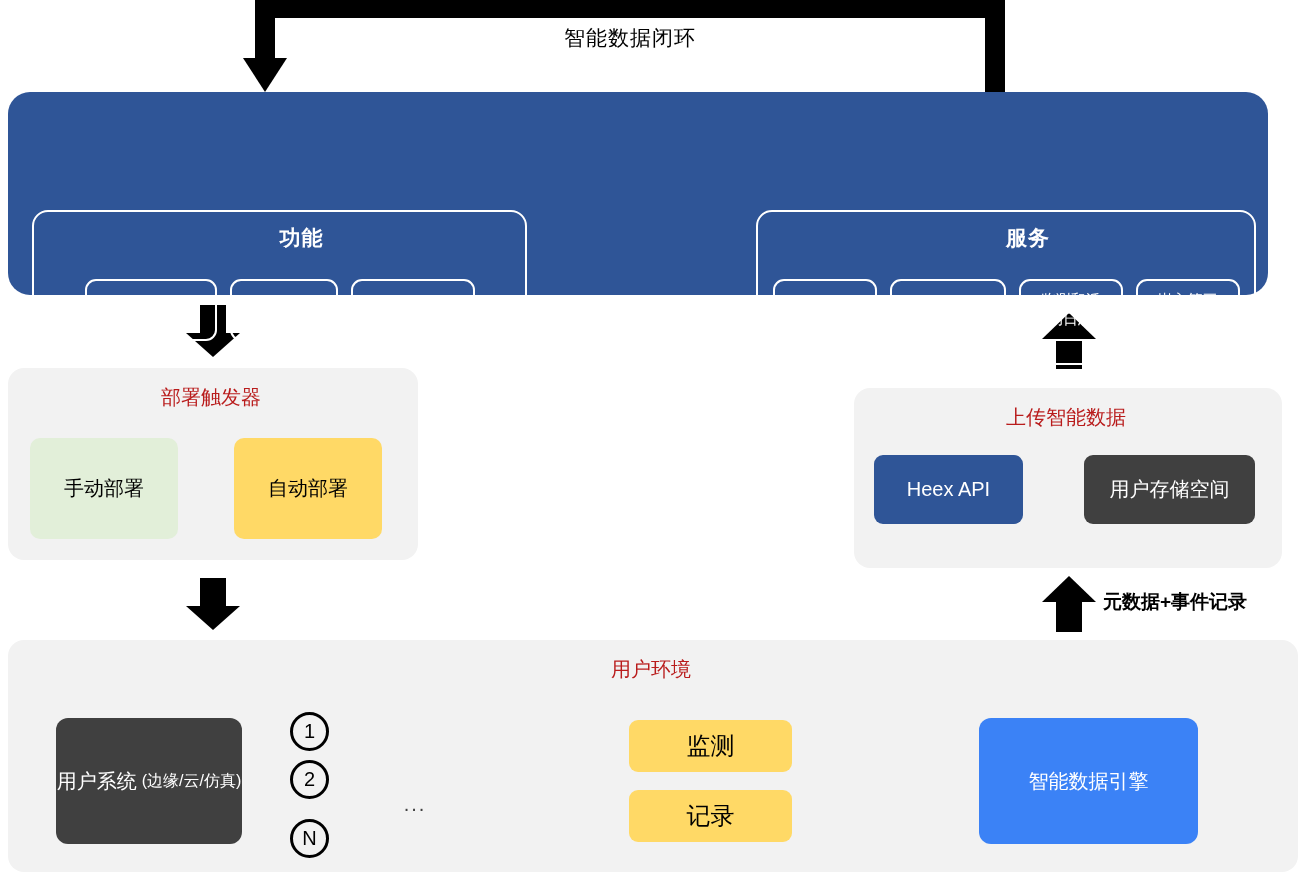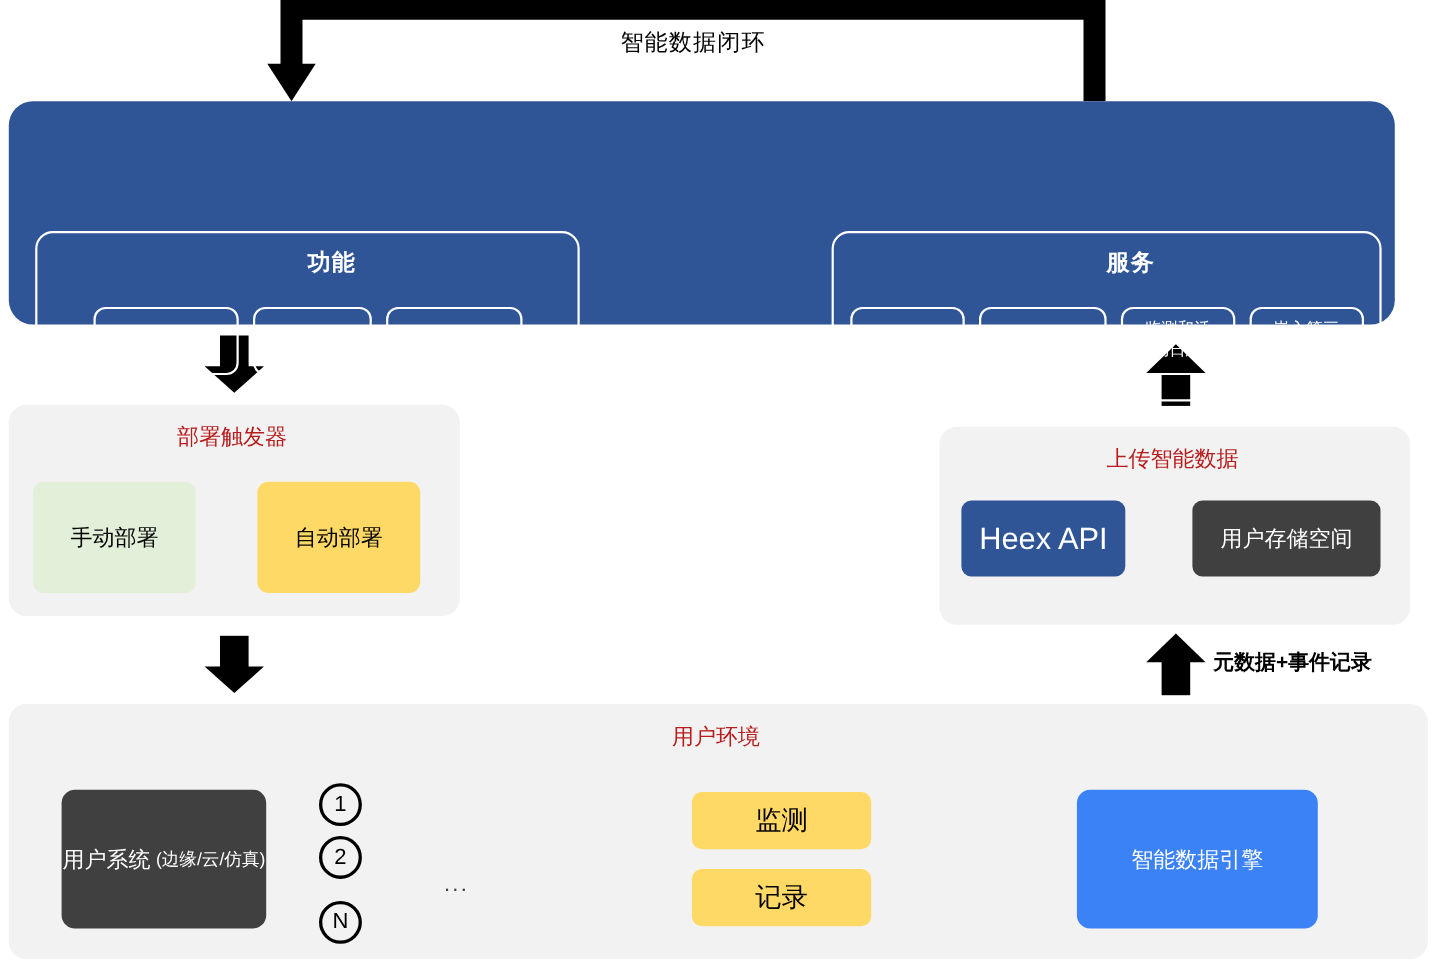--- a/index.html
+++ b/index.html
@@ -122,21 +122,21 @@
     font-size:20px;
     box-sizing:border-box;
     text-align:center;
   }
   #manual-deploy{ left:30px; top:438px; width:148px; height:101px; background:#e2efd9; color:#000; }
   #auto-deploy  { left:234px;top:438px; width:148px; height:101px; background:#ffd966; color:#000; }
 
   
   #heex-api{
     left:874px; top:455px; width:149px; height:69px;
-    background:#2f5597; color:#ffffff; font-size:28px;
+    background:#2f5597; color:#ffffff; font-size:20px;
     border-radius:9px;
     display:flex;align-items:center;justify-content:center;
   }
   #user-storage{
     left:1084px; top:455px; width:171px; height:69px;
     background:#404040; color:#ffffff; font-size:20px;
     border-radius:9px;
     display:flex;align-items:center;justify-content:center;
   }
 

